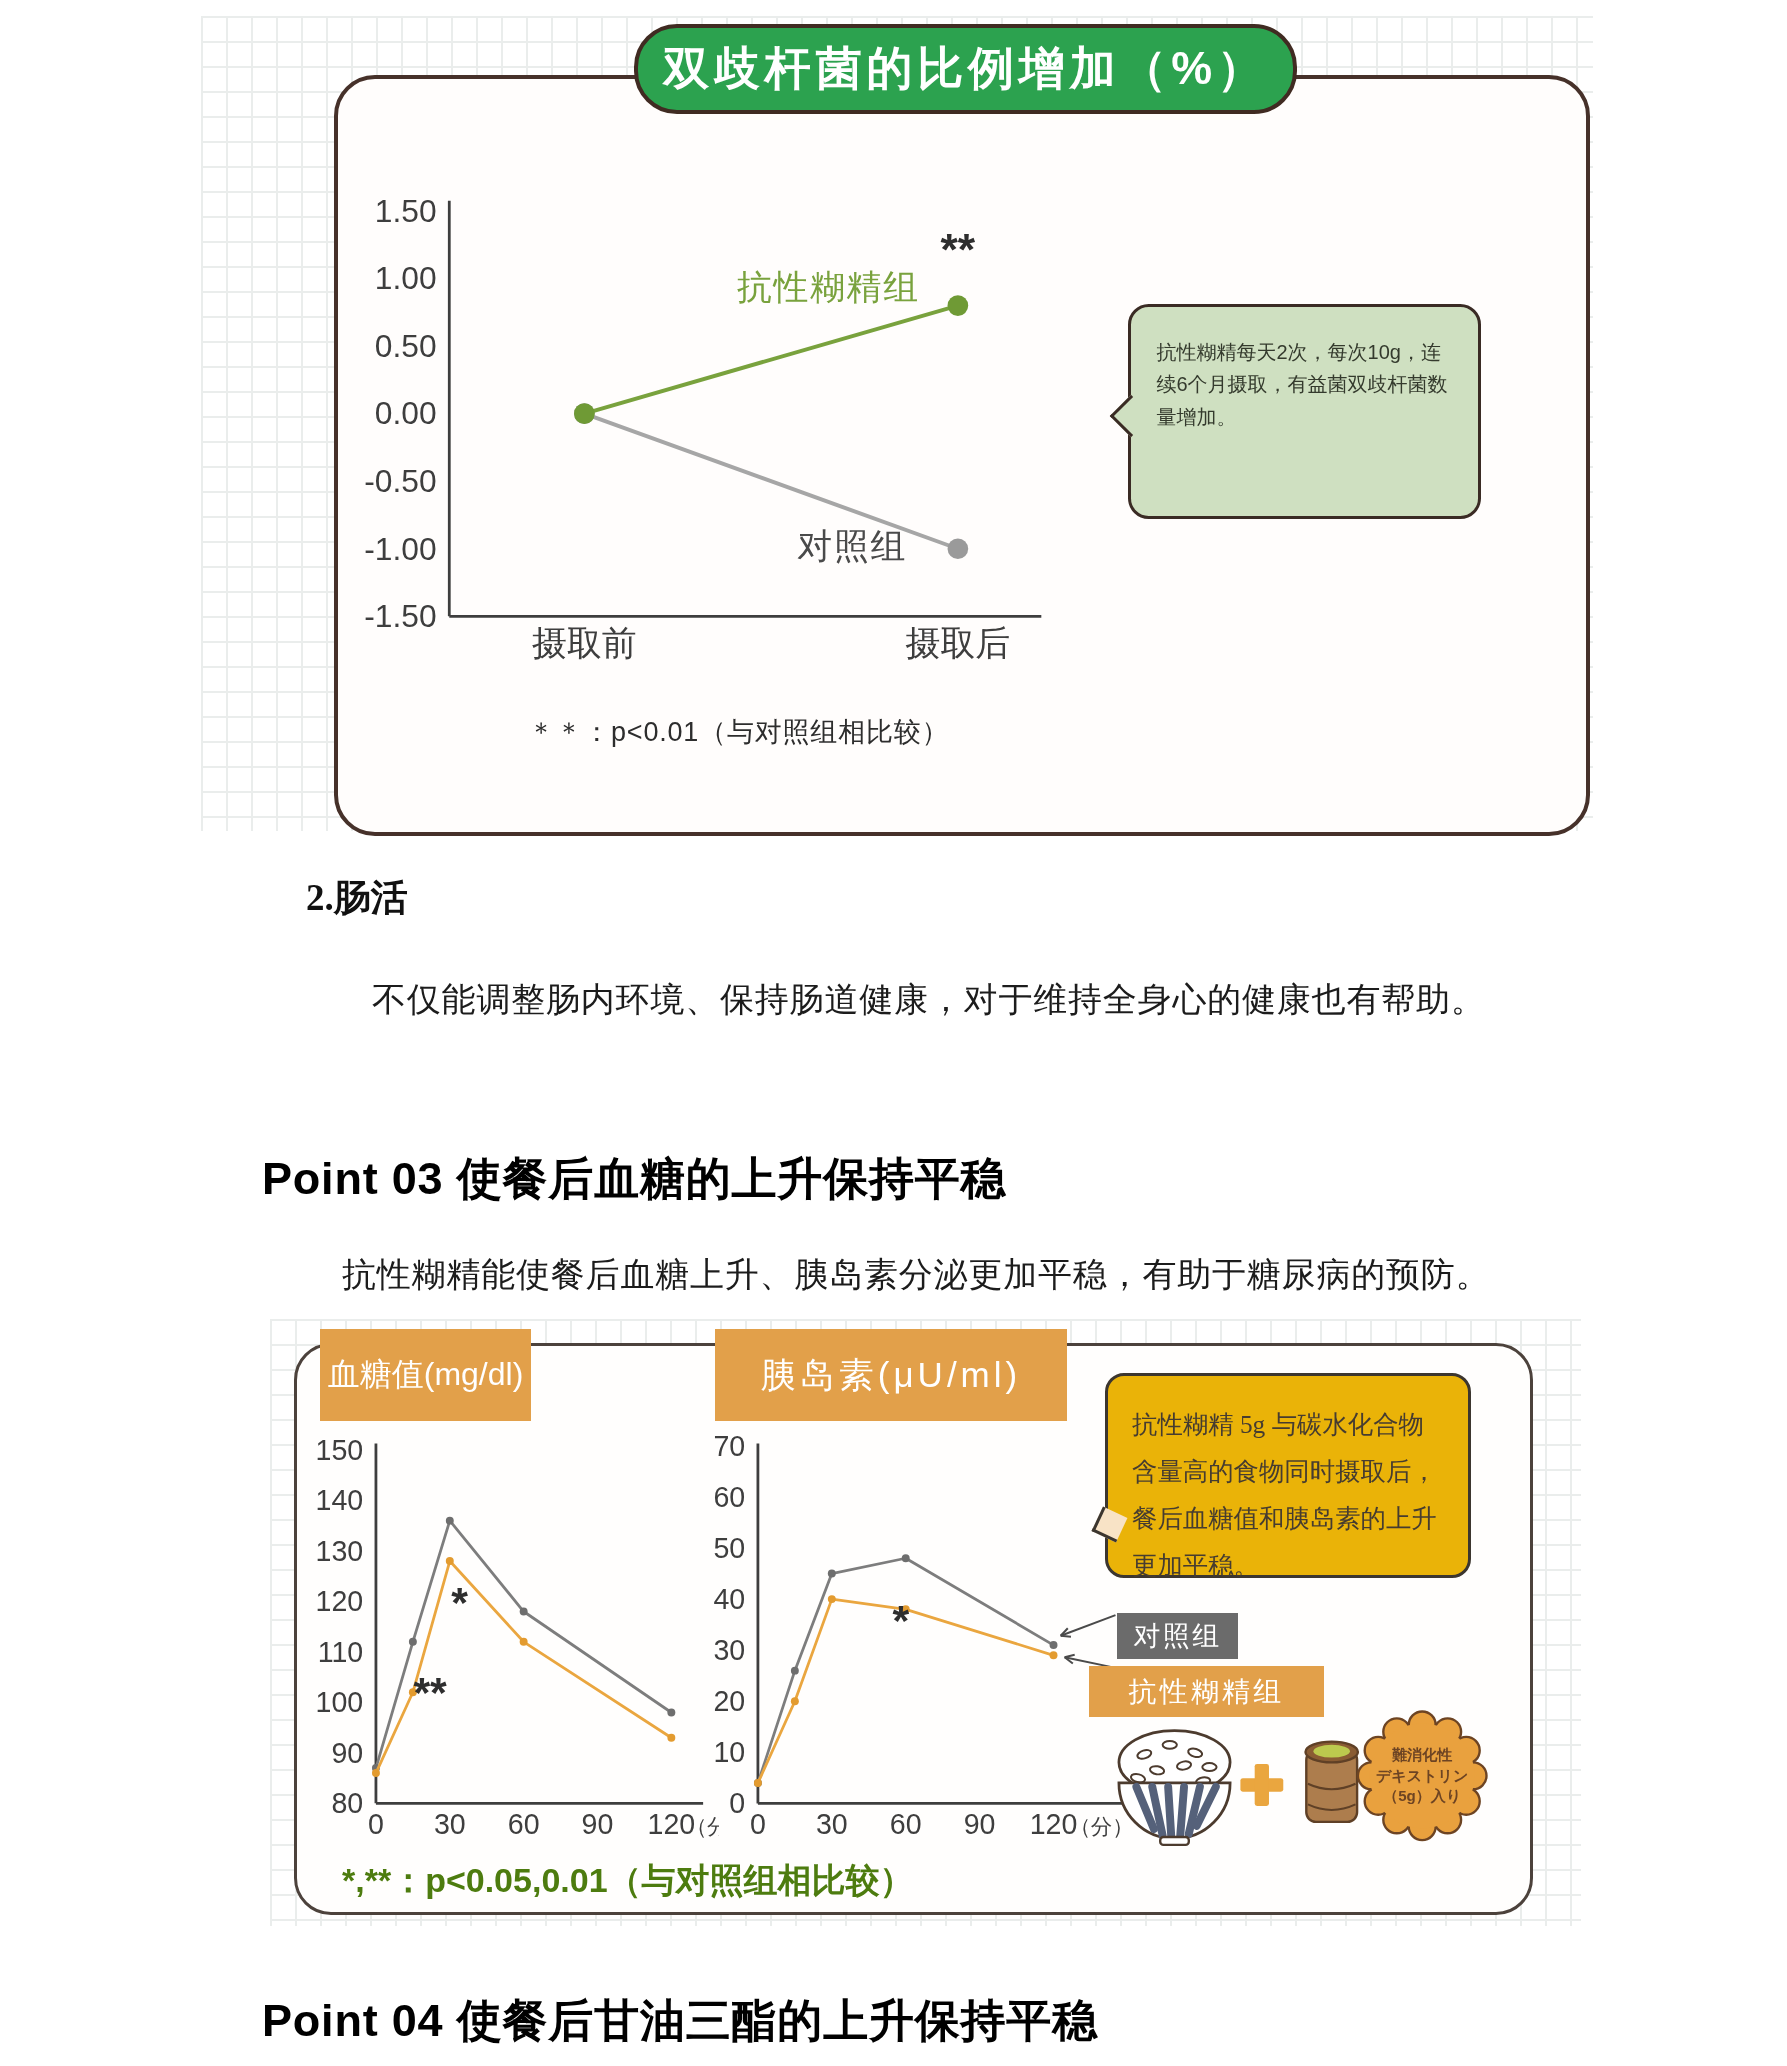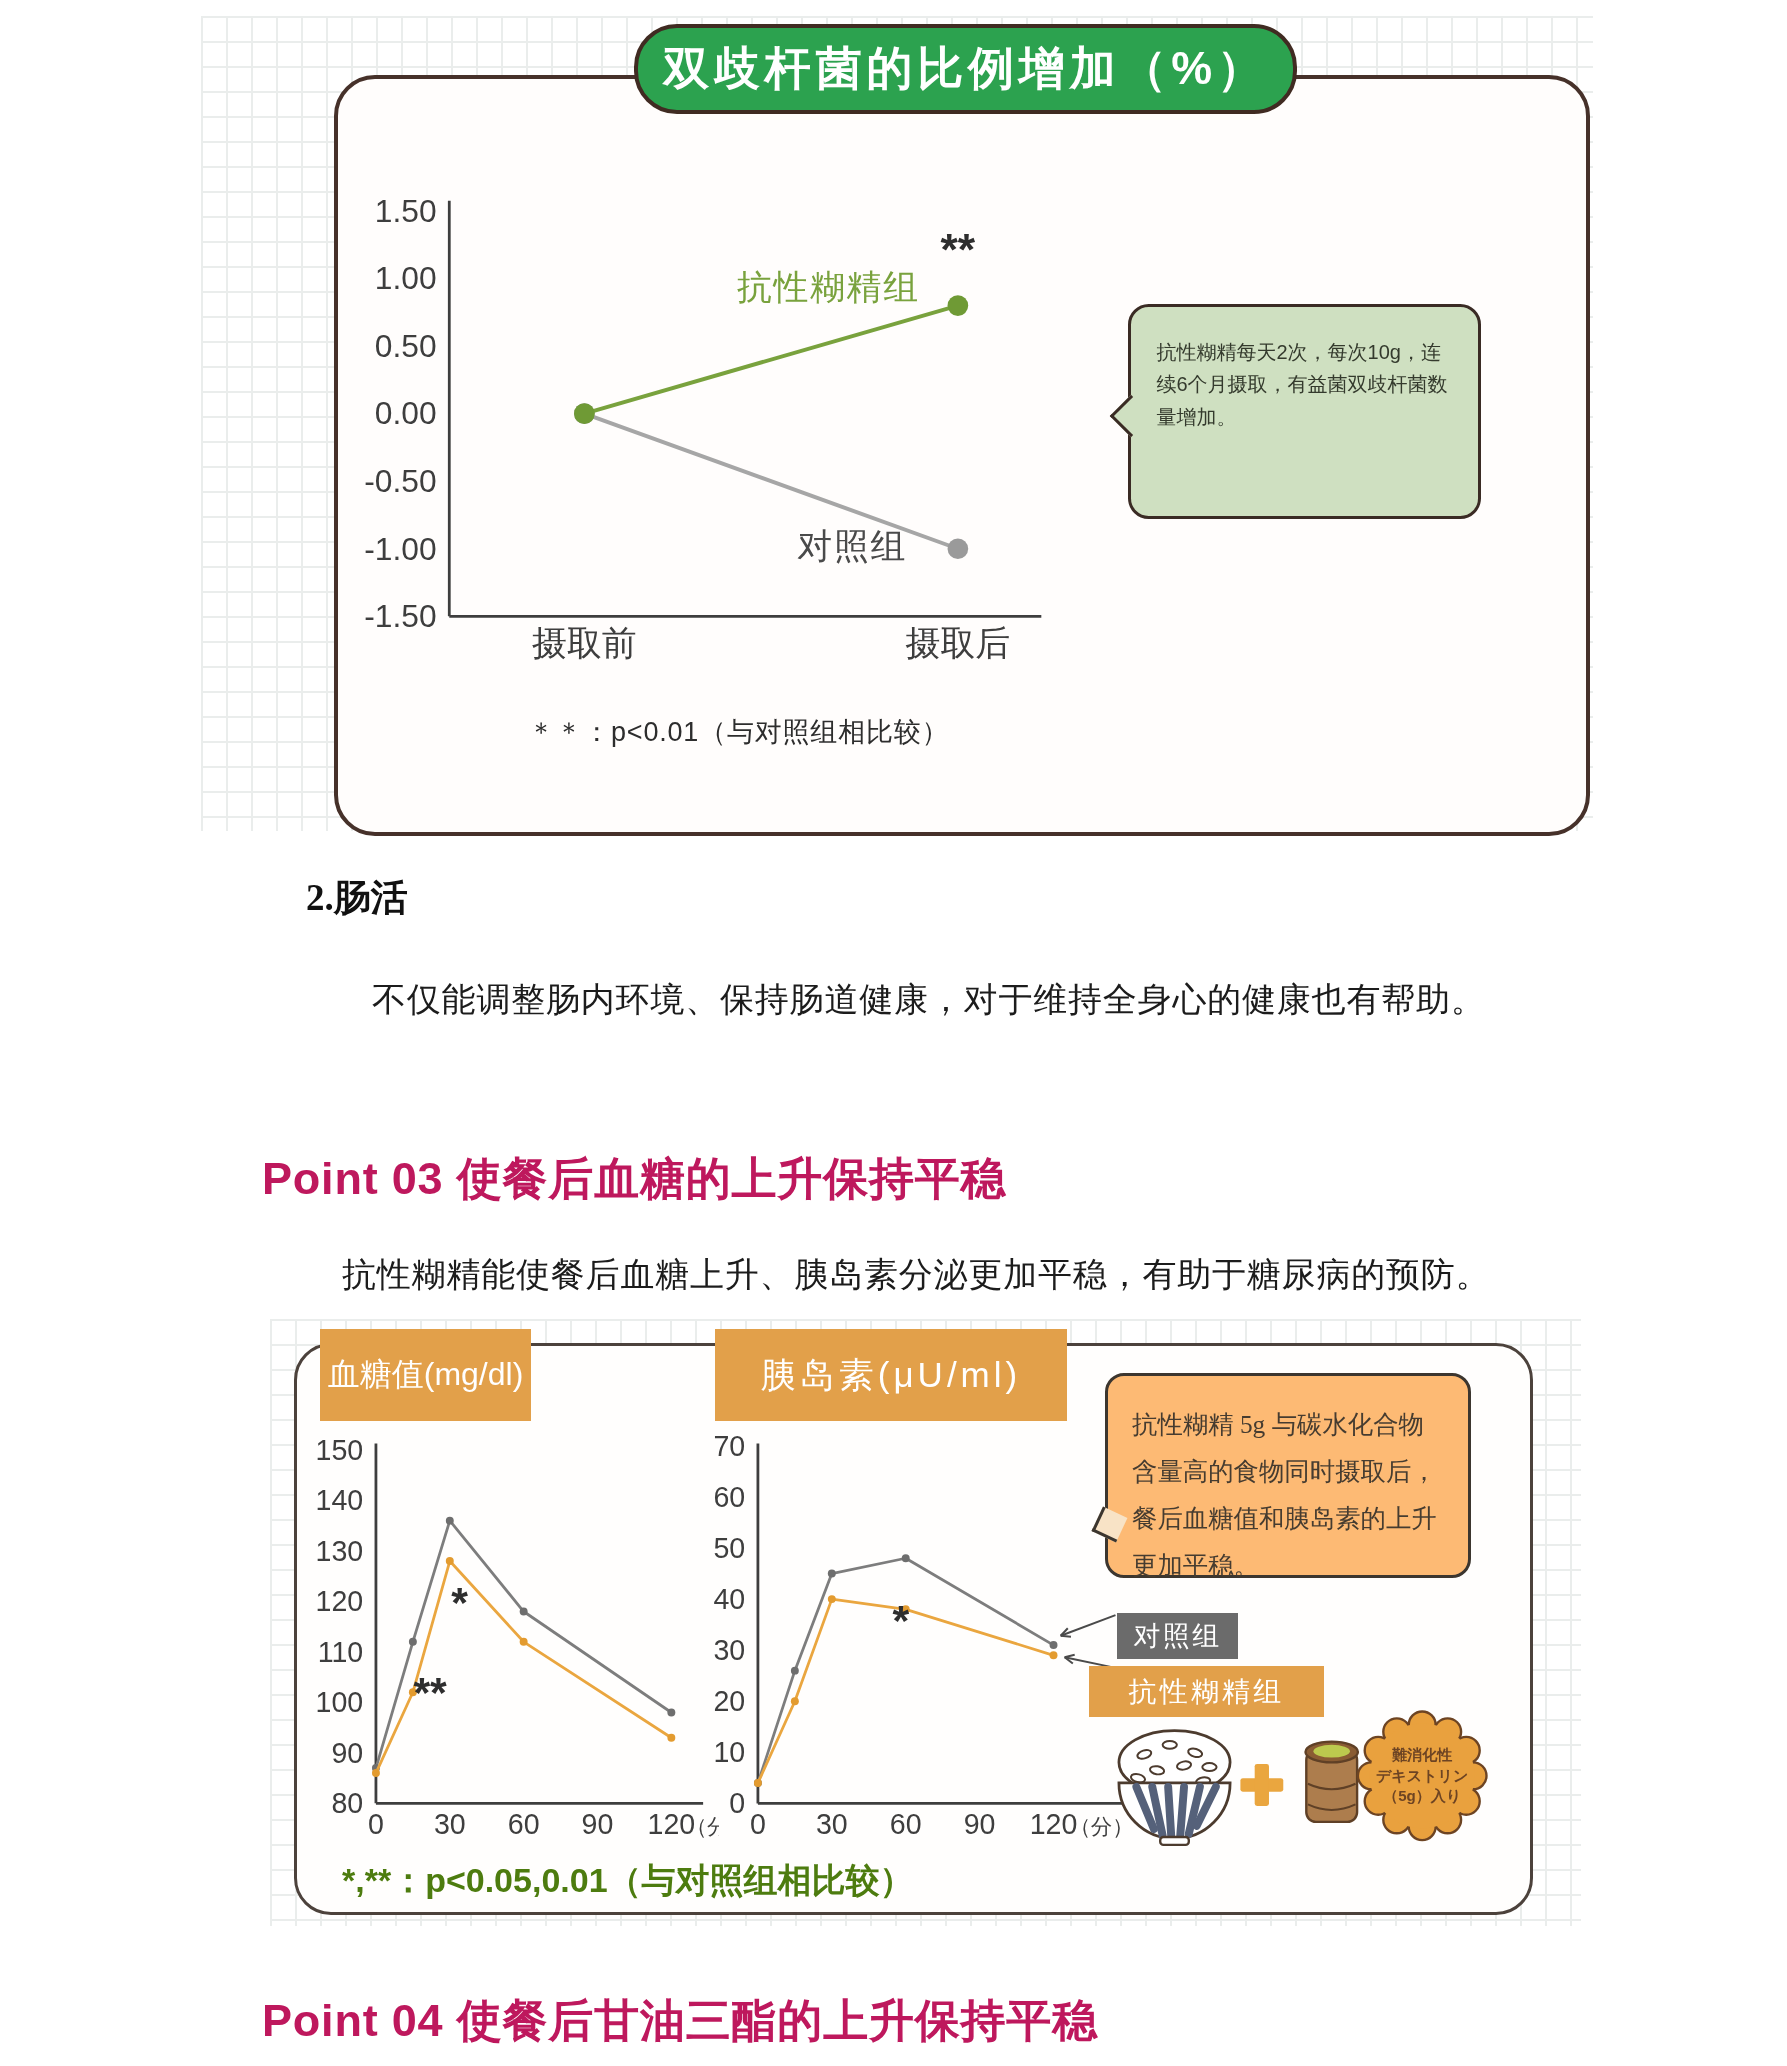--- a/index.html
+++ b/index.html
@@ -15,21 +15,21 @@
   .card2{left:294px;top:1343px;width:1233px;height:566px;background:#fffefd;
          border:3.2px solid #4c423c;border-radius:37px;}
   .pill{left:634px;top:24px;width:655px;height:82px;background:#2ca24f;
         border:4px solid #402b22;border-radius:43px;color:#fff;font-size:46px;font-weight:600;
         display:flex;align-items:center;justify-content:center;letter-spacing:4.8px;}
   .bubble1{left:1128px;top:304px;width:353px;height:215px;background:#cfe0c1;
         border:3.2px solid #3a2b24;border-radius:20.7px;padding:29px 25.4px;box-sizing:border-box;
         font-size:20px;line-height:1.62;color:#343a2d;}
   .bubble1-tail{left:-15px;top:94px;width:27px;height:27px;background:#cfe0c1;
         border-left:3.2px solid #3a2b24;border-bottom:3.2px solid #3a2b24;transform:rotate(45deg);}
-  .bubble2{left:1105px;top:1373px;width:366px;height:205px;background:#fdba74;
+  .bubble2{left:1105px;top:1373px;width:366px;height:205px;background:#eab308;
         border:3.2px solid #3c362f;border-radius:19px;padding:25.4px 24px;box-sizing:border-box;
         font-size:25.4px;line-height:1.85;color:#463c30;font-family:"Liberation Serif",serif;}
   .bubble2-tail{left:-12px;bottom:37px;width:24px;height:24px;background:#f8e3c6;
         border-left:3.2px solid #3c362f;border-bottom:3.2px solid #3c362f;transform:rotate(25deg);}
   .hdr{background:#e2a04a;color:#ffffff;display:flex;align-items:center;justify-content:center;
         font-weight:400;}
   .hdr1{left:320px;top:1329px;width:211px;height:92px;font-size:32px;}
   .hdr2{left:715px;top:1329px;width:352px;height:92px;font-size:35px;letter-spacing:4px;}
   .legend{color:#fff;display:flex;align-items:center;justify-content:center;}
   .legend-control{left:1117px;top:1613px;width:121px;height:46px;background:#6b6b6b;
@@ -38,21 +38,21 @@
         font-size:28px;letter-spacing:3.2px;}
   .footnote1{left:381px;top:714px;width:715px;text-align:center;font-size:27px;color:#2d2d2d;
         font-weight:500;letter-spacing:0.8px;}
   .footnote2{left:342px;top:1858px;width:715px;text-align:left;font-size:34px;color:#4d7c0f;
         font-weight:600;}
   .sec-heading{left:306px;top:873px;font-size:37px;font-weight:bold;color:#111;
         font-family:"Liberation Serif",serif;}
   .para{font-size:34px;color:#1c1c1c;font-family:"Liberation Serif",serif;letter-spacing:0.8px;}
   .para1{left:372px;top:977px;}
   .para2{left:342px;top:1252px;}
-  .point-heading{color:#be185d;font-size:45px;font-weight:600;letter-spacing:0.8px;}
+  .point-heading{color:#000000;font-size:45px;font-weight:600;letter-spacing:0.8px;}
   .point03{left:262px;top:1149px;}
   .point04{left:262px;top:1991px;}
   svg{position:absolute;font-family:"Liberation Sans",sans-serif;}
 </style>
 </head>
 <body>
 
 <div class="abs gridpaper" style="left:201px;top:16px;width:1392px;height:815px;"></div>
 <div class="abs gridpaper" style="left:270px;top:1319px;width:1311px;height:607px;"></div>
 

